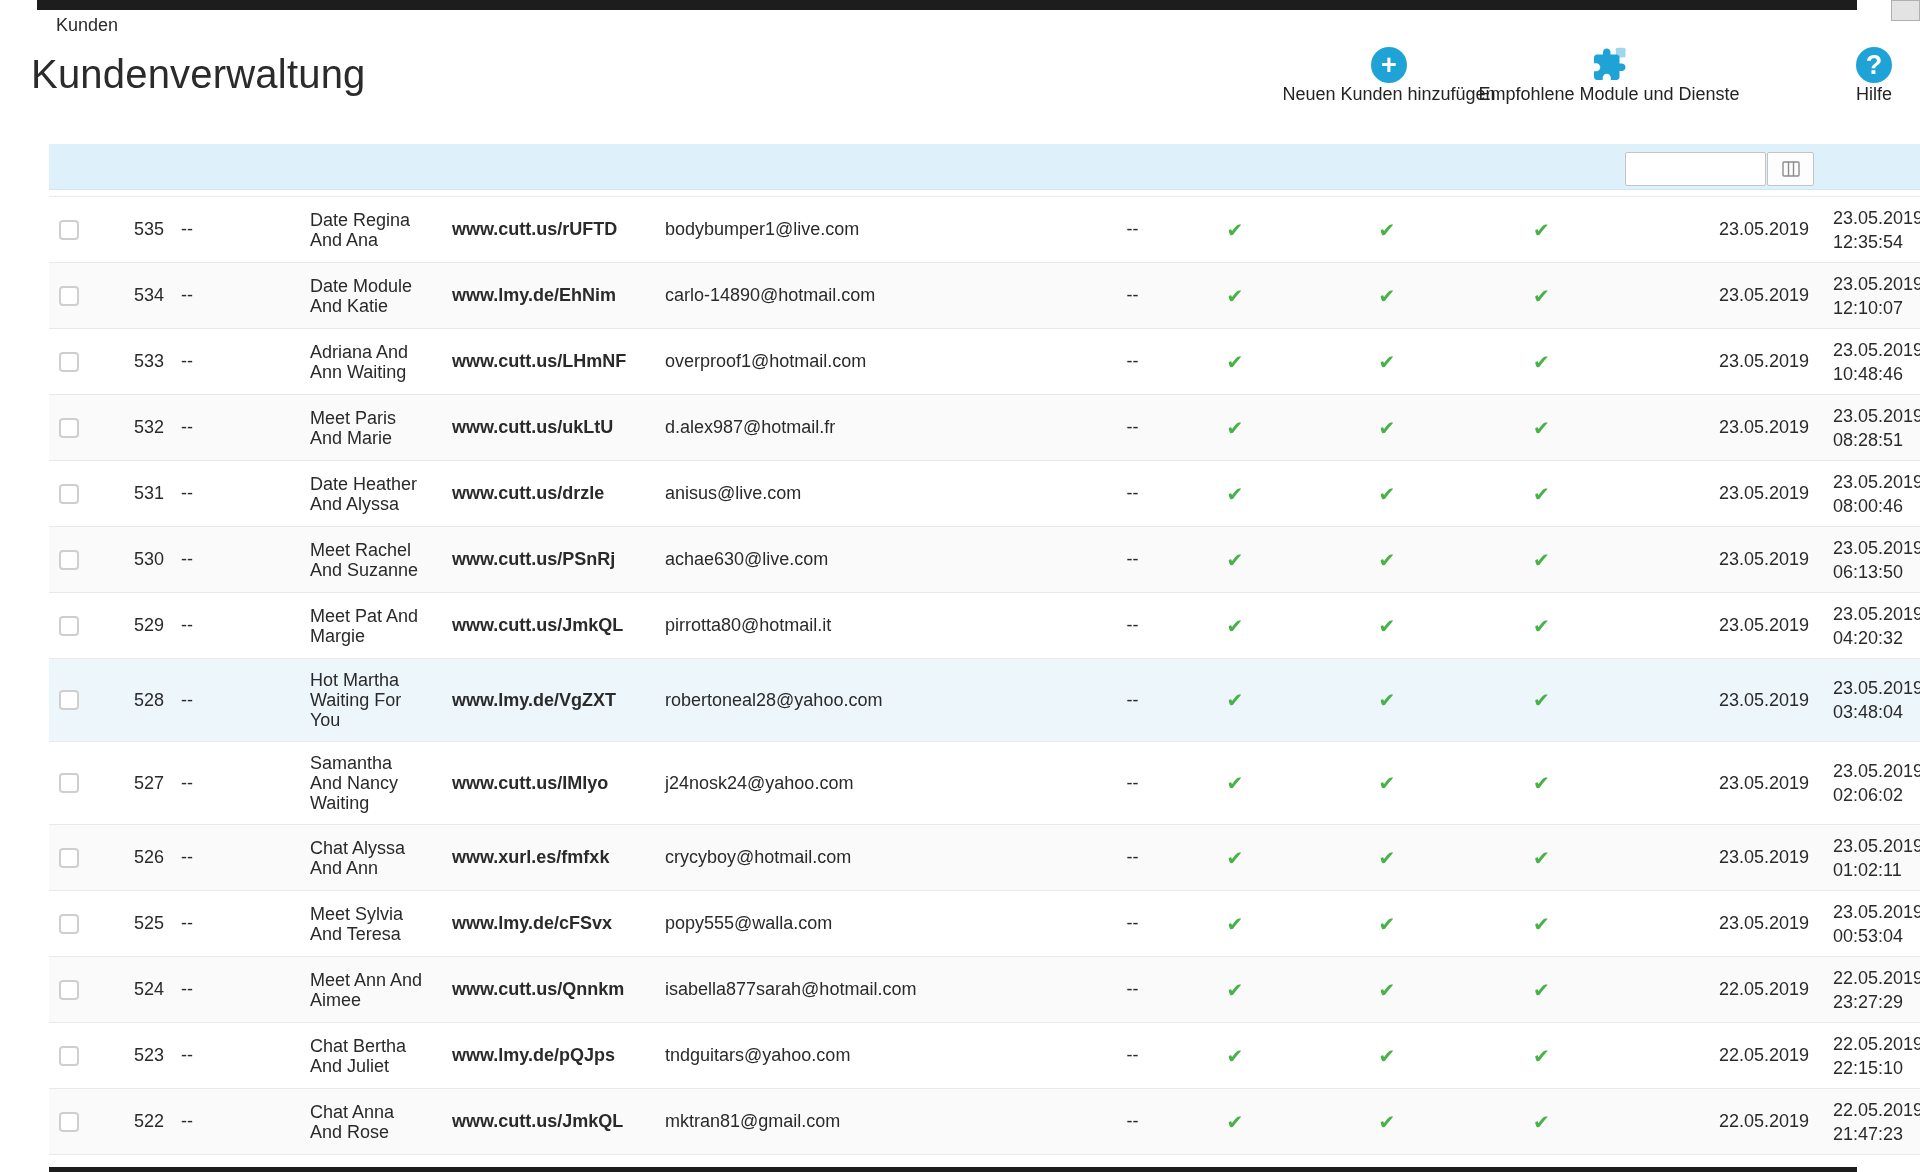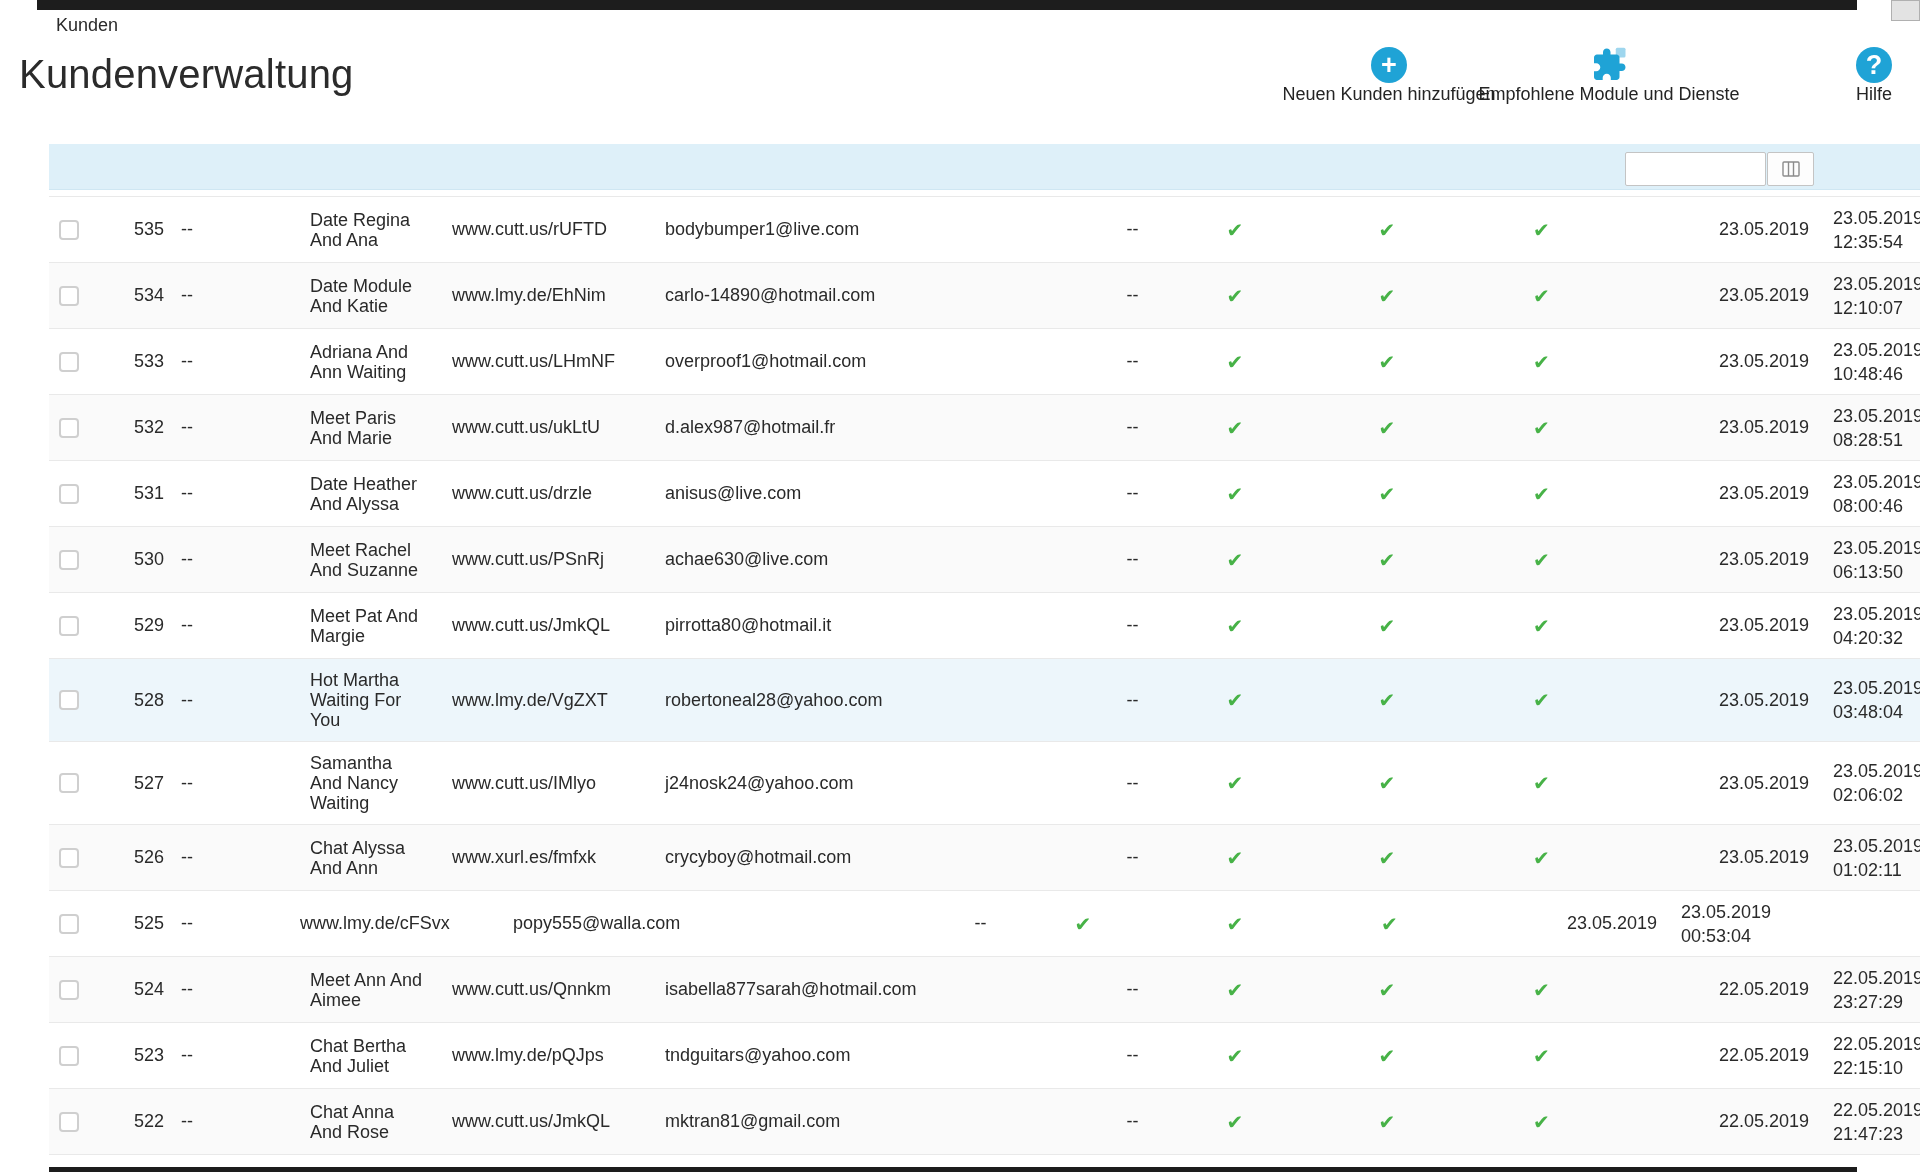--- a/index.html
+++ b/index.html
@@ -12,21 +12,21 @@
   
   .top-bar    { position:absolute; left:37px;  top:0;      width:1820px; height:10px; background:#1d1d1d; }
   .bottom-bar { position:absolute; left:49px;  top:1167px; width:1808px; height:5px;  background:#1d1d1d; }
 
   
   .corner-box { position:absolute; left:1891px; top:0; width:29px; height:21px;
                 background:#e3e3e3; border:1px solid #b0b0b0; }
 
   
   .breadcrumb { position:absolute; left:56px; top:15px; font-size:18px; color:#2a2a2a; cursor:pointer; }
-  .page-title { position:absolute; left:19px; top:52px; font-size:40px; font-weight:400; color:#2b2b2b; letter-spacing:0.2px; }
+  .page-title { position:absolute; left:31px; top:52px; font-size:40px; font-weight:400; color:#2b2b2b; letter-spacing:0.2px; }
 
   .action { position:absolute; top:47px; display:flex; flex-direction:column; align-items:center; cursor:pointer; }
   .action-add  { left:1239px; width:300px; }
   .action-mods { left:1444px; width:330px; }
   .action-help { left:1814px; width:120px; }
   .icon-circle { width:36px; height:36px; border-radius:50%; background:var(--accent,#1fa3d6);
                  color:#fff; display:flex; align-items:center; justify-content:center;
                  font-size:27px; font-weight:bold; line-height:1; }
   .action-label { margin-top:1px; font-size:18px; color:#242424; white-space:nowrap; }
   .puzzle-wrap { height:36px; display:flex; align-items:center; }
@@ -46,21 +46,21 @@
   .row { display:flex; align-items:center; min-height:66px; background:#ffffff;
          border-bottom:1px solid #e9e9e9; font-size:18px; }
   .row.alt { background:var(--row-alt,#fafafa); }
   .row.hl  { background:var(--row-hl,#edf6fb); }
   .cell { flex:none; }
   .c-check { width:55px; display:flex; padding-left:10px; }
   .checkbox { width:20px; height:20px; border:2px solid #cfcfcf; border-radius:4px; background:#fff; cursor:pointer; }
   .c-id    { width:60px;  padding-left:10px;text-align:right; }
   .c-dash1 { width:136px; padding-left:17px; }
   .c-name  { width:152px; padding:11px 26px 11px 10px; line-height:20px; }
-  .c-url   { width:213px; white-space:nowrap; }
+  .c-url   { width:213px; white-space:nowrap;font-weight:bold; }
   .c-email { width:440px; white-space:nowrap; }
   .c-dash2 { width:55px;  text-align:center; }
   .check-cell { text-align:center; color:var(--check,#47b247); font-size:20px; }
   .c-chk1 { width:150px; } .c-chk2 { width:154px; } .c-chk3 { width:155px; }
   .c-date  { width:190px; text-align:right; }
   .c-datetime { width:130px; padding-left:24px; line-height:24px; white-space:nowrap; }
 </style>
 </head>
 <body>
 
@@ -297,20 +297,21 @@
       <div>23.05.2019</div>
       <div>01:02:11</div>
     </div>
   </div>
       <div class="row">
     <div class="cell c-check">
       <span class="checkbox"></span>
     </div>
     <div class="cell c-id">525</div>
     <div class="cell c-dash1">--</div>
+    <div class="cell c-name">Meet Sylvia And Teresa</div>
     <div class="cell c-url">www.lmy.de/cFSvx</div>
     <div class="cell c-email">popy555@walla.com</div>
     <div class="cell c-dash2">--</div>
     <div class="cell check-cell c-chk1">✔</div>
     <div class="cell check-cell c-chk2">✔</div>
     <div class="cell check-cell c-chk3">✔</div>
     <div class="cell c-date">23.05.2019</div>
     <div class="cell c-datetime">
       <div>23.05.2019</div>
       <div>00:53:04</div>

